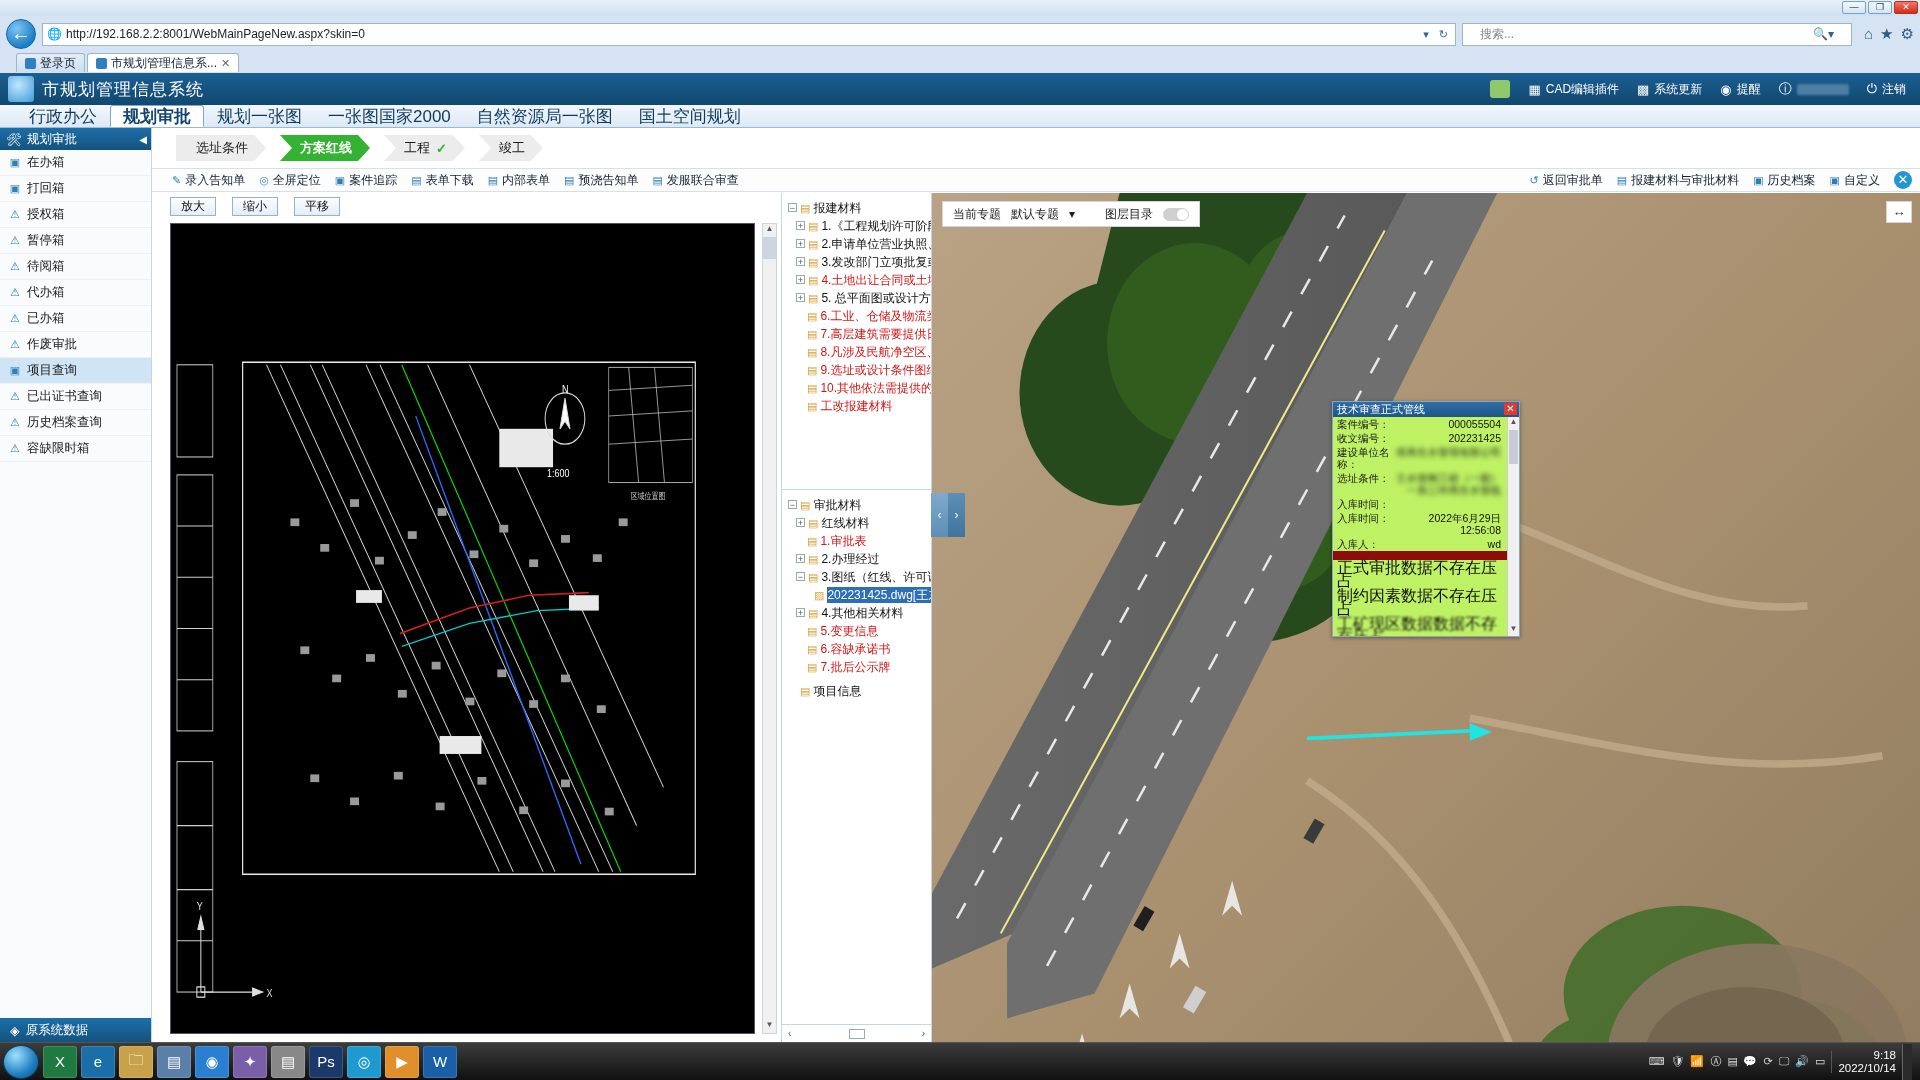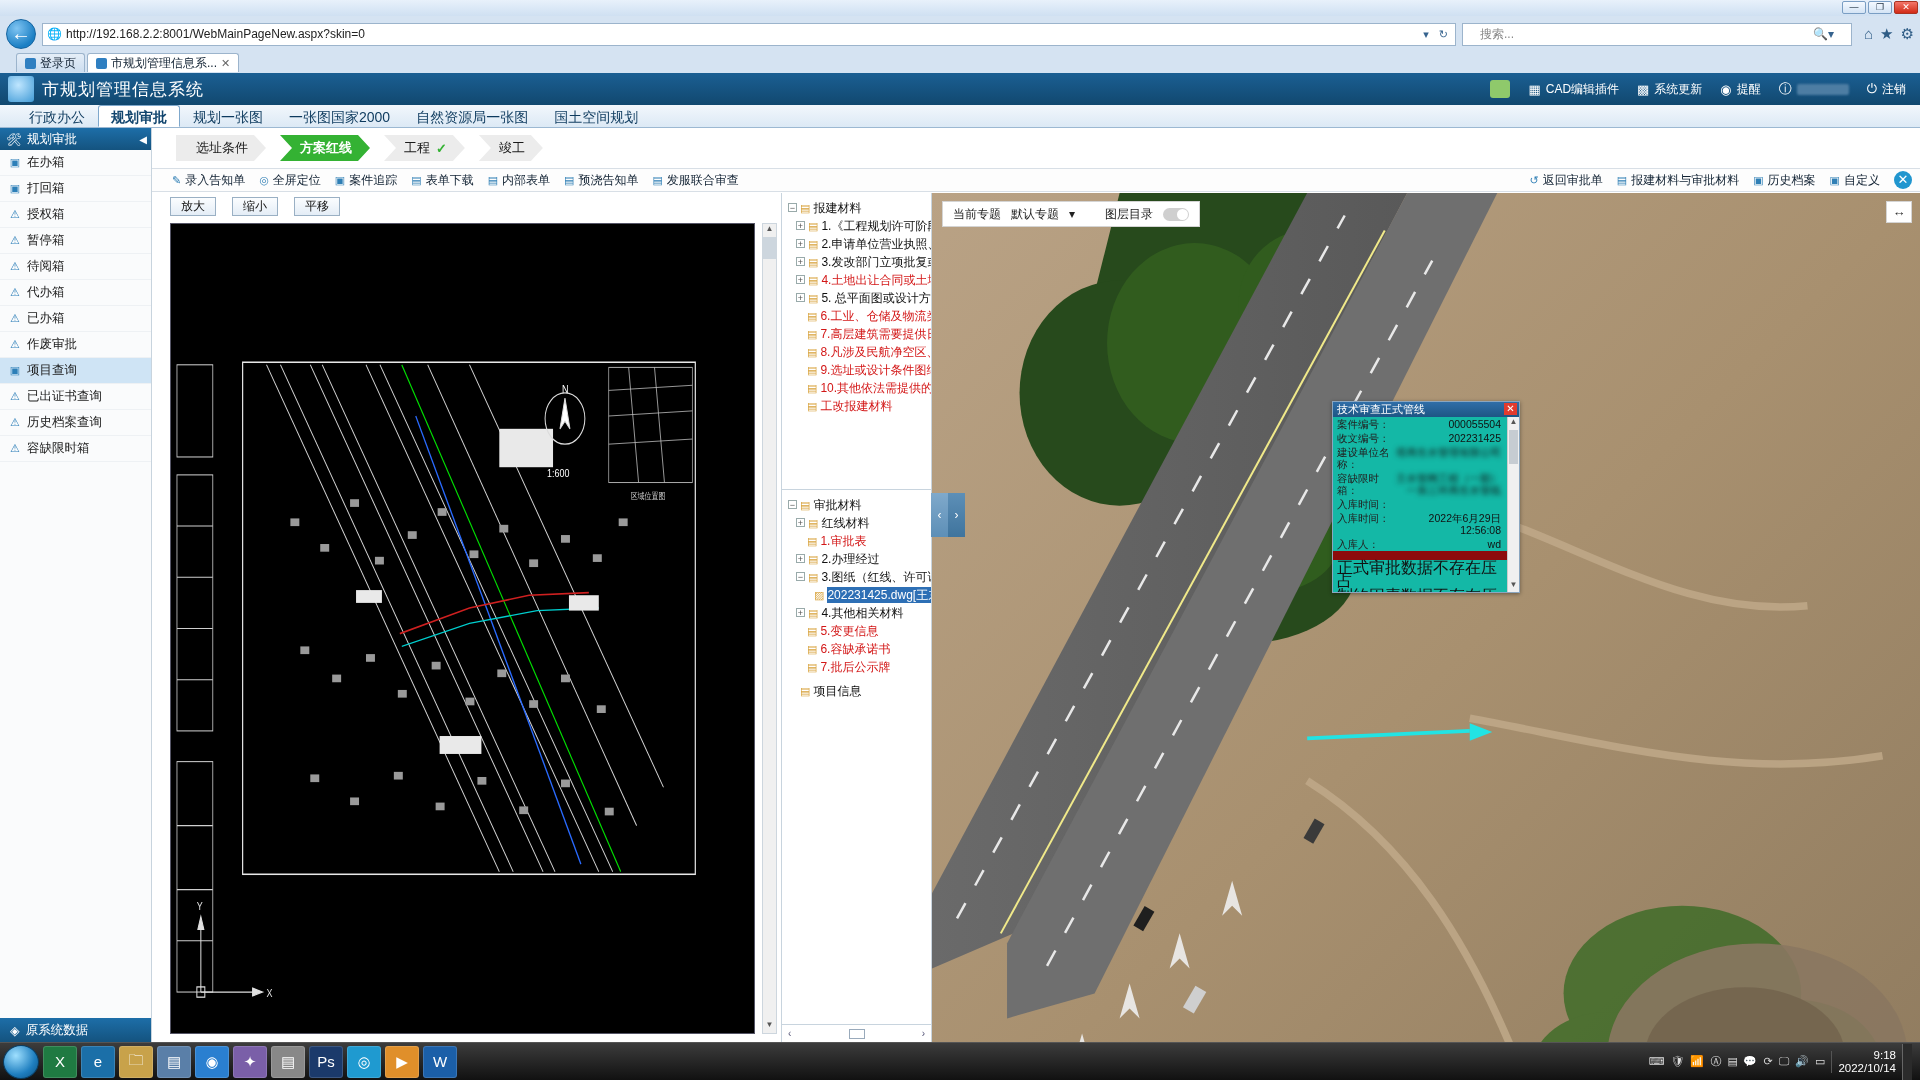--- a/index.html
+++ b/index.html
@@ -69,21 +69,21 @@
   .hdr-item { display:flex; align-items:center; gap:5px; cursor:pointer; }
   .hdr-ic { font-size:13px; }
   .hdr-blur { width:52px; height:11px; background:#4d7da3; border-radius:2px; filter:blur(1.2px); }
   .hdr-avatar { width:20px; height:18px; background:#8fc96b; border-radius:3px; }
 
   #menubar {
     height:23px; background:linear-gradient(#f2f7fc,#dce9f5);
     border-bottom:1px solid #9cb8d2; display:flex; align-items:flex-end; padding-left:16px;
   }
   .mtab {
-    height:22px; line-height:22px; padding:0 12px; font-size:14px;
+    height:22px; line-height:22px; padding:0 12px; font-size:17px;
     border:1px solid transparent; color:#0d3a5e; cursor:pointer;
   }
   .mtab.active {
     background:#fff; border-color:#7fa8cc; border-bottom-color:#fff;
     border-radius:3px 3px 0 0; color:#11456e; font-weight:bold;
   }
 
   #body { position:absolute; left:0; top:55px; right:0; bottom:0; display:flex; }
 
   
@@ -189,22 +189,22 @@
     content:""; position:absolute; right:1px; top:1px; width:11px; height:11px;
     border-radius:50%; background:#fff;
   }
   .map-collapse {
     position:absolute; right:8px; top:8px; width:26px; height:22px; background:#fff;
     border:1px solid #d4d4d4; text-align:center; line-height:20px; font-size:13px; color:#333; cursor:pointer;
   }
 
   
   #infopopup {
-    position:absolute; left:400px; top:208px; width:188px; height:192px;
-    background:#14b8a6; border:1px solid #8ba6bf; font-size:11px; color:#111;
+    position:absolute; left:400px; top:208px; width:188px; height:236px;
+    background:#bef264; border:1px solid #8ba6bf; font-size:11px; color:#111;
     box-shadow:0 1px 4px rgba(0,0,0,.4);
   }
   #infopopup .ttl {
     height:15px; background:linear-gradient(#2f6ea8,#1e5584); color:#fff;
     font-size:11px; padding-left:4px; line-height:15px; position:relative;
   }
   #infopopup .ttl .x {
     position:absolute; right:2px; top:1px; width:13px; height:12px; background:#e23b2e;
     color:#fff; text-align:center; line-height:11px; font-size:10px; cursor:pointer;
   }
@@ -790,21 +790,21 @@
                 </div>
                 <div class="irow">
                   <span class="k">收文编号：</span>
                   <span class="v">202231425</span>
                 </div>
                 <div class="irow blurred">
                   <span class="k">建设单位名称：</span>
                   <span class="v">塔再生水管理有限公司</span>
                 </div>
                 <div class="irow blurred">
-                  <span class="k">容缺限时箱：</span>
+                  <span class="k">选址条件：</span>
                   <span class="v">主水管网工程（一期）一东三环再生水管线</span>
                 </div>
                 <div class="irow">
                   <span class="k">入库时间：</span>
                   <span class="v"></span>
                 </div>
                 <div class="irow">
                   <span class="k">入库时间：</span>
                   <span class="v">2022年6月29日 12:56:08</span>
                 </div>

